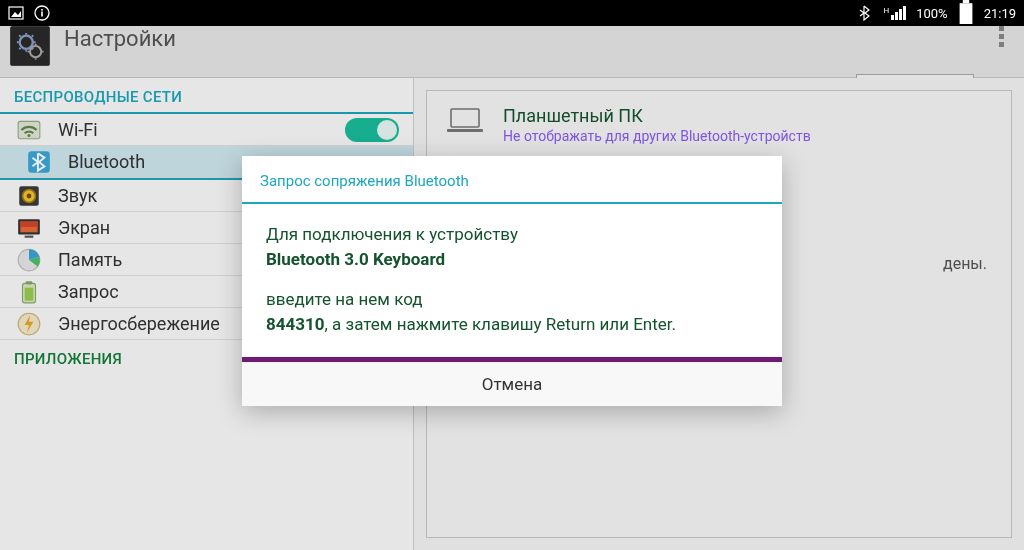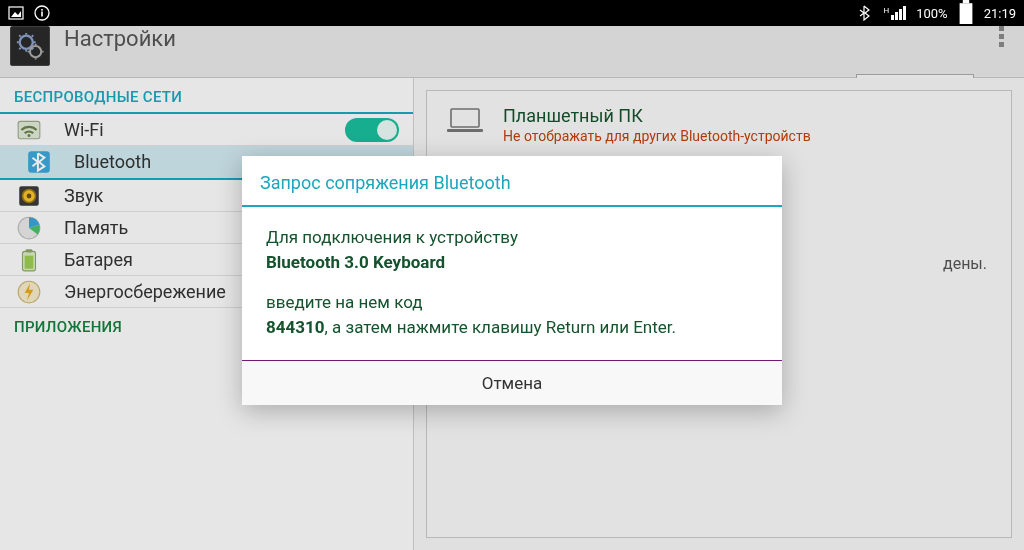--- a/index.html
+++ b/index.html
@@ -20,46 +20,46 @@
   .search-btn { height: 36px; padding: 0 31px; border: 1px solid #aaa; background: #f6f6f6; color: #555; font-size: 15px; letter-spacing: 0.5px; cursor: pointer; margin-top: 48px; }
   .overflow { width: 26px; display: flex; flex-direction: column; gap: 3px; align-items: center; justify-content: center; cursor: pointer; }
   .overflow .dot { width: 5px; height: 5px; background: #888; border-radius: 0; }
 
   
   .body { flex: 1; display: flex; }
   .sidebar { width: 414px; border-right: 1px solid #d0d0d0; background: #fafafa; display: flex; flex-direction: column; }
   .cat { padding: 10px 14px 6px; color: #1ba7bd; font-weight: 500; font-size: 15px; letter-spacing: 0.3px; }
   .cat.apps { color: #15803d; }
   .divider-accent { height: 2px; background: #1ba7bd; margin: 0 0 0 0; }
-  .row { height: 32px; display: flex; align-items: center; padding: 0 14px; gap: 20px; border-bottom: 1px solid #e0e0e0; cursor: pointer; }
+  .row { height: 32px; display: flex; align-items: center; padding: 0 14px; gap: 14px; border-bottom: 1px solid #e0e0e0; cursor: pointer; }
   .row.selected { background: #cfe8ee; padding-left: 24px; }
   .row .lbl { font-size: 18px; color: #333; }
   .row .icon-slot { width: 30px; height: 30px; display: flex; align-items: center; justify-content: center; }
   .row.more .icon-slot { visibility: hidden; }
   .switch { margin-left: auto; width: 54px; height: 24px; border-radius: 12px; background: #1abc9c; position: relative; }
   .switch .knob { position: absolute; right: 2px; top: 2px; width: 20px; height: 20px; border-radius: 50%; background: #e8f8f4; }
 
   .content { flex: 1; background: #f3f3f3; padding: 12px; }
   .panel { border: 1px solid #c8c8c8; background: #f6f6f6; height: 100%; padding: 14px 18px; }
   .device-row { display: flex; gap: 18px; align-items: flex-start; }
   .laptop-ico { width: 40px; height: 28px; margin-top: 2px; }
   .device-title { font-size: 18px; color: #14532d; }
-  .device-sub { font-size: 14px; color: #c2410c; margin-top: 2px; text-align: center; }
+  .device-sub { font-size: 14px; color: #8b5cf6; margin-top: 2px; text-align: center; }
   .avail-hint { margin-top: 110px; text-align: right; color: #555; font-size: 16px; padding-right: 6px; }
 
   
   .scrim { position: absolute; left: 0; right: 0; top: 26px; bottom: 0; background: rgba(0,0,0,0.08); display: flex; align-items: flex-start; justify-content: center; }
   .dialog { margin-top: 130px; width: 540px; background: #fff; box-shadow: 0 6px 24px rgba(0,0,0,0.25); }
-  .dlg-title { color: #1ba7bd; font-size: 18px; padding: 16px 18px 12px; }
+  .dlg-title { color: #1ba7bd; font-size: 15px; padding: 16px 18px 12px; }
   .dlg-sep { height: 2px; background: #1ba7bd; }
   .dlg-body { padding: 18px 24px 20px; color: #14532d; font-size: 17px; line-height: 1.45; }
   .dlg-body p { margin-bottom: 16px; }
   .dlg-body p:last-child { margin-bottom: 0; }
   .dlg-body strong { font-weight: 700; }
-  .dlg-actions { border-top: 1px solid #701a75; display: flex; }
+  .dlg-actions { border-top: 5px solid #701a75; display: flex; }
   .dlg-btn { flex: 1; text-align: center; padding: 12px 0; font-size: 17px; color: #333; cursor: pointer; background: #f8f8f8; }
 </style>
 </head>
 <body>
 
 <div class="root">
 
   <div class="statusbar">
     <div class="left">
       <span class="sb-icon">
@@ -156,41 +156,52 @@
         <span class="icon-slot">
           <svg viewBox="0 0 24 24" width="26" height="26">
               <rect x="3" y="3" width="18" height="18" rx="2" fill="#3a3a3a"></rect>
               <circle cx="12" cy="12" r="6" fill="#f6c32b" stroke="#9a7a12" stroke-width="1.5"></circle>
               <circle cx="12" cy="12" r="2.2" fill="#6b4f0d"></circle>
             </svg>
         </span>
         <span class="lbl">Звук</span>
       </div>
 
+      <div class="row">
+        <span class="icon-slot">
+          <svg viewBox="0 0 24 24" width="26" height="26">
+              <rect x="2" y="4" width="20" height="14" rx="1" fill="#333"></rect>
+              <rect x="4" y="6" width="16" height="10" fill="#e86a3a"></rect>
+              <rect x="4" y="6" width="16" height="5" fill="#d3462a"></rect>
+              <rect x="8" y="19" width="8" height="2" fill="#555"></rect>
+            </svg>
+        </span>
+        <span class="lbl">Экран</span>
+      </div>
 
       <div class="row">
         <span class="icon-slot">
           <svg viewBox="0 0 24 24" width="26" height="26">
               <circle cx="12" cy="12" r="10" fill="#e7e7e7" stroke="#bbb"></circle>
               <path d="M12 12 L12 2 A10 10 0 0 1 21.5 9 Z" fill="#3aa3d8"></path>
               <path d="M12 12 L21.5 9 A10 10 0 0 1 20 18 Z" fill="#4bbf6b"></path>
             </svg>
         </span>
         <span class="lbl">Память</span>
       </div>
 
       <div class="row">
         <span class="icon-slot">
           <svg viewBox="0 0 24 24" width="26" height="26">
               <rect x="6" y="4" width="12" height="18" rx="2" fill="#d9e8c4" stroke="#8aa868"></rect>
               <rect x="9" y="2" width="6" height="3" rx="1" fill="#8aa868"></rect>
               <rect x="8" y="8" width="8" height="12" fill="#9ccd4f"></rect>
             </svg>
         </span>
-        <span class="lbl">Батарея</span>
+        <span class="lbl">Запрос</span>
       </div>
 
       <div class="row">
         <span class="icon-slot">
           <svg viewBox="0 0 24 24" width="26" height="26">
               <circle cx="12" cy="12" r="10" fill="#f3e9c8" stroke="#c9b47a"></circle>
               <path d="M13 4 L8 13 L12 13 L10 20 L16 10 L12 10 Z" fill="#e8a62a"></path>
             </svg>
         </span>
         <span class="lbl">Энергосбережение</span>

